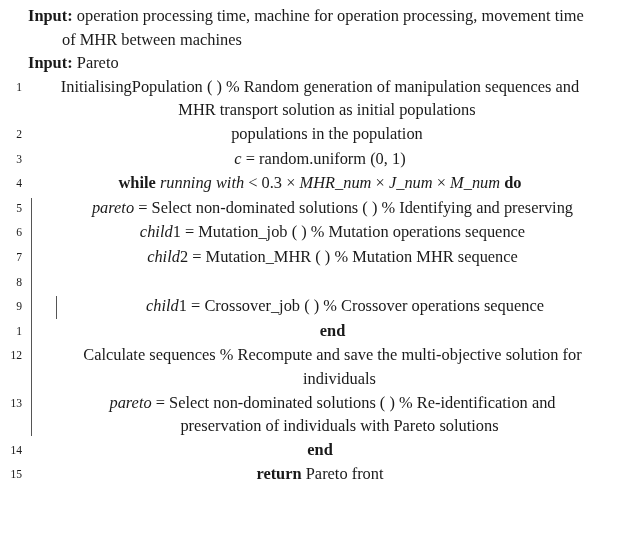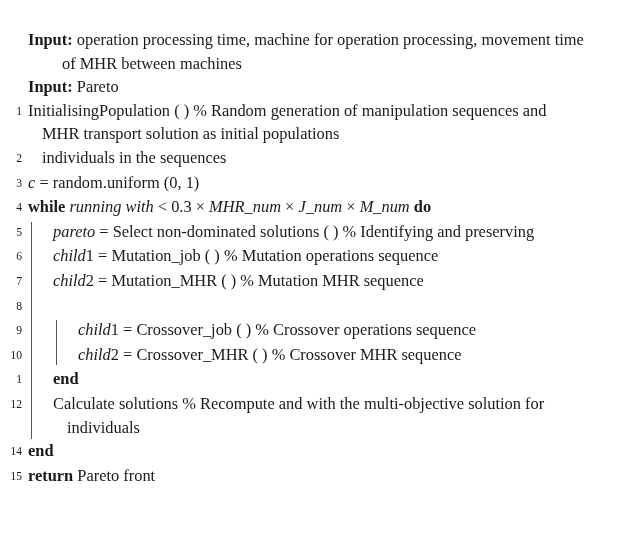--- a/index.html
+++ b/index.html
@@ -20,21 +20,20 @@
     width: 618px;
     height: 536px;
     box-sizing: border-box;
     padding: 4px 0 0 0;
   }
 
   
   .head-block {
     padding-left: 28px;
     padding-right: 24px;
-    margin-top: 24px;
   }
   .head-line {
     font-size: 16.4px;
     line-height: 23.6px;
     text-indent: 0;
     padding-left: 34px;
   }
   .head-line .kw {
     font-weight: bold;
     margin-left: -34px;
@@ -80,20 +79,21 @@
   .gut.bar.last-of-block::before { bottom: 2px; }
 
   .stmt {
     flex: 1 1 auto;
     font-size: 16.4px;
     line-height: 23.6px;
     padding-left: 6px;
     padding-right: 6px;
     padding-top: 0px;
     text-indent: 0;
+    text-align: center;
   }
   .stmt .cont {
     display: block;
     padding-left: 14px;
   }
 
   
   .kw { font-weight: bold; }
   .it { font-style: italic; }
 </style>
@@ -117,21 +117,21 @@
     <div class="stmt">
       <span>InitialisingPopulation  ( ) %  Random generation of manipulation sequences and</span>
       <span class="cont">MHR transport solution as initial populations</span>
     </div>
   </div>
 
   <div class="row">
     <div class="lineno">2</div>
     <div class="gutters"></div>
     <div class="stmt">
-      <span class="cont">individuals in the sequences</span>
+      <span class="cont">populations in the population</span>
     </div>
   </div>
 
   <div class="row">
     <div class="lineno">3</div>
     <div class="gutters"></div>
     <div class="stmt">
       <span class="it">c</span><span> = </span><span>random.uniform (0, 1)</span>
     </div>
   </div>
@@ -187,52 +187,52 @@
     <div class="lineno">9</div>
     <div class="gutters">
       <div class="gut bar"></div>
       <div class="gut bar first-of-block"></div>
     </div>
     <div class="stmt">
       <span class="it">child</span><span>1</span><span> = </span><span>Crossover_job ( ) %  Crossover operations sequence</span>
     </div>
   </div>
 
-  <div class="row">
-    <div class="lineno">10</div>
-    <div class="gutters">
-      <div class="gut bar"></div>
+
+  <div class="row">
+    <div class="lineno">1</div>
+    <div class="gutters">
+      <div class="gut bar"></div>
+    </div>
+    <div class="stmt">
+      <span class="kw">end</span>
+    </div>
+  </div>
+
+  <div class="row">
+    <div class="lineno">12</div>
+    <div class="gutters">
+      <div class="gut bar"></div>
+    </div>
+    <div class="stmt">
+      <span>Calculate sequences %  Recompute and save the multi-objective solution for</span>
+      <span class="cont">individuals</span>
+    </div>
+  </div>
+
+  <div class="row">
+    <div class="lineno">13</div>
+    <div class="gutters">
       <div class="gut bar last-of-block"></div>
     </div>
     <div class="stmt">
-      <span class="it">child</span><span>2</span><span> = </span><span>Crossover_MHR ( ) %  Crossover MHR sequence</span>
-    </div>
-  </div>
-
-  <div class="row">
-    <div class="lineno">1</div>
-    <div class="gutters">
-      <div class="gut bar"></div>
-    </div>
-    <div class="stmt">
-      <span class="kw">end</span>
-    </div>
-  </div>
-
-  <div class="row">
-    <div class="lineno">12</div>
-    <div class="gutters">
-      <div class="gut bar"></div>
-    </div>
-    <div class="stmt">
-      <span>Calculate solutions %  Recompute and with the multi-objective solution for</span>
-      <span class="cont">individuals</span>
-    </div>
-  </div>
-
+      <span class="it">pareto</span><span> = </span><span>Select non-dominated solutions ( ) %  Re-identification and</span>
+      <span class="cont">preservation of individuals with Pareto solutions</span>
+    </div>
+  </div>
 
   <div class="row">
     <div class="lineno">14</div>
     <div class="gutters"></div>
     <div class="stmt">
       <span class="kw">end</span>
     </div>
   </div>
 
   <div class="row">

